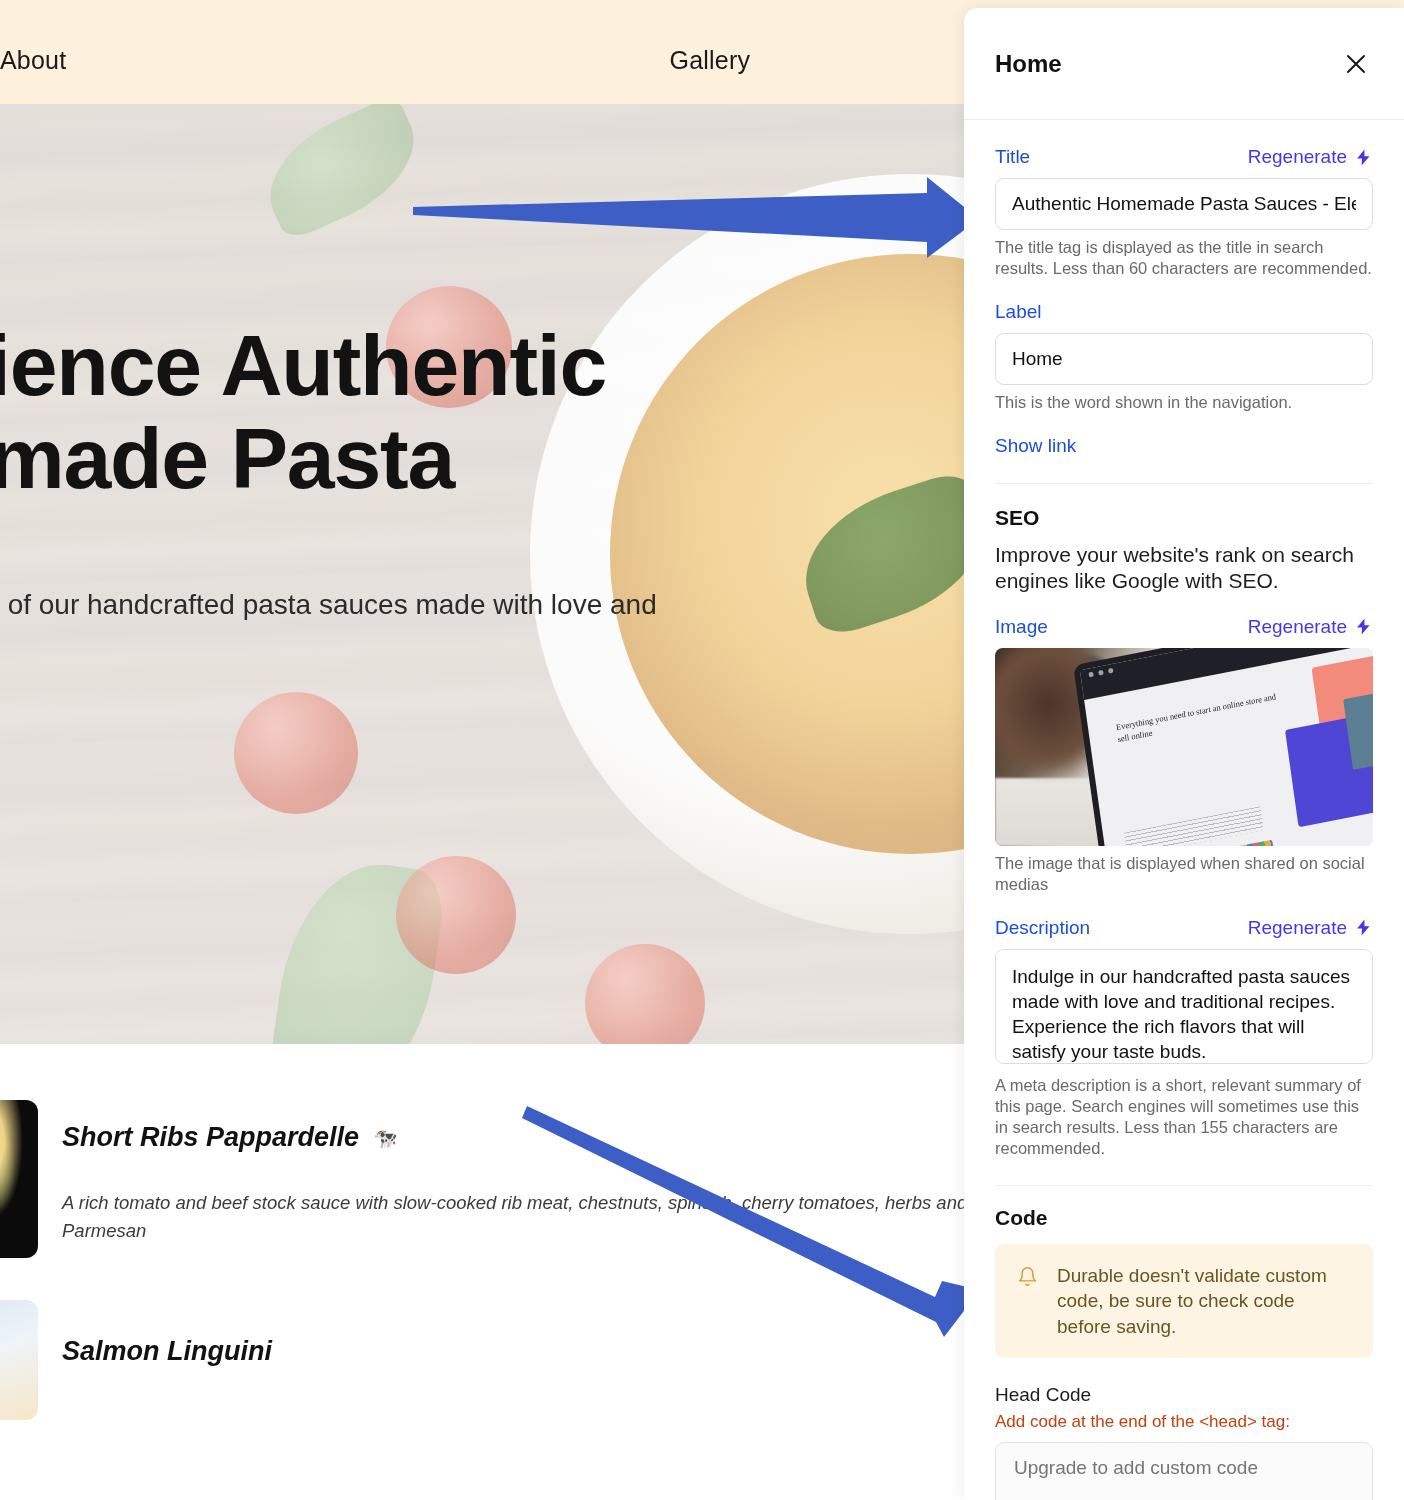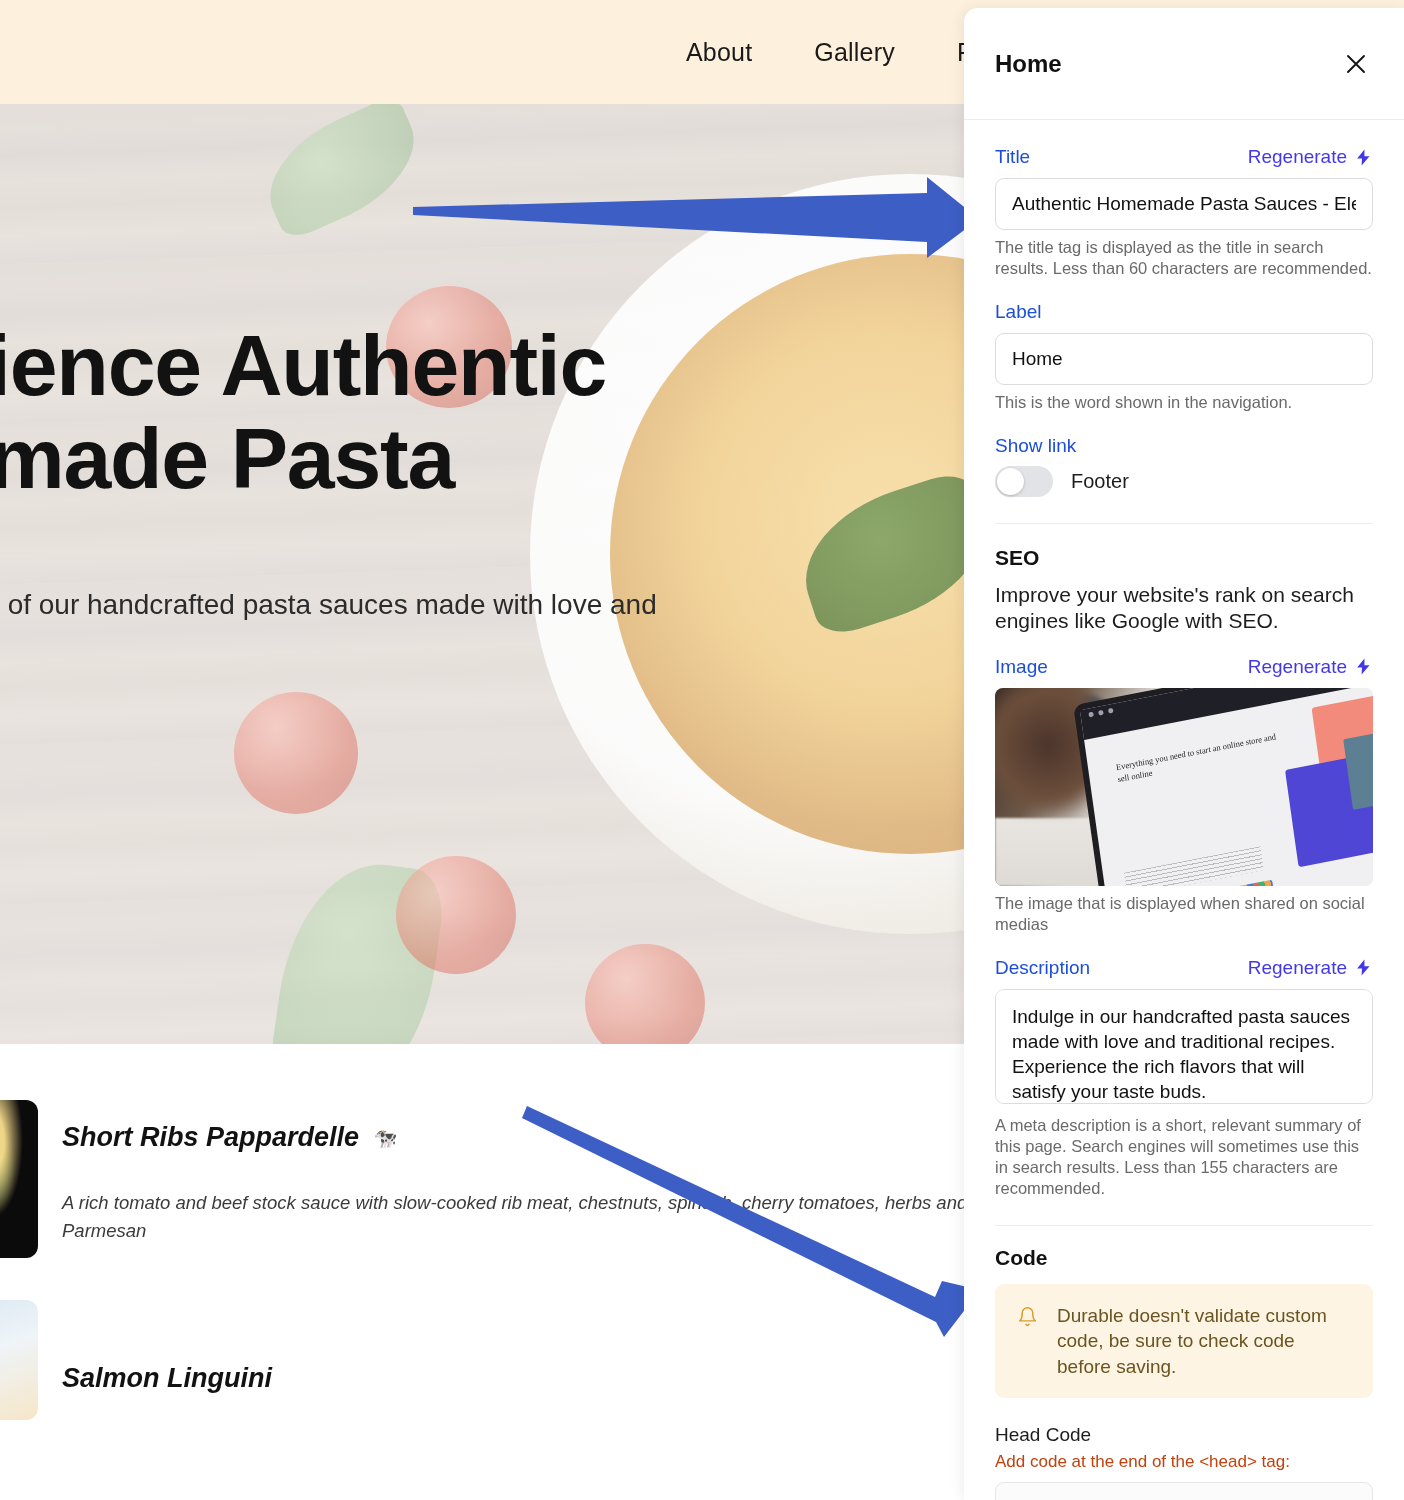--- a/index.html
+++ b/index.html
@@ -13,22 +13,22 @@
   #root { position: relative; width: 1404px; height: 1500px; overflow: hidden; background:#fff; }
 
   
   .site { position:absolute; inset:0; background:#ffffff; }
 
   .site-header {
     position:absolute; top:0; left:0; width:1404px; height:104px;
     background:#fdf0dd;
   }
   .site-nav {
-    position:absolute; top:38px; left:0; width:1404px;
-    display:flex; gap:62px; justify-content:flex-start; padding-left:686px;
+    position:absolute; top:46px; left:0; width:1404px;
+    display:flex; gap:62px; justify-content:space-between; 
     font-size:25px; color:#1a1a1a; letter-spacing:0.2px;
   }
   .site-nav span { white-space:nowrap; cursor:pointer; }
 
   
   .hero {
     position:absolute; top:104px; left:0; width:1404px; height:952px;
     overflow:hidden;
     background:
       linear-gradient(180deg, rgba(255,255,255,0.80), rgba(255,255,255,0.82)),
@@ -268,21 +268,21 @@
       <div class="menu-item">
         <div class="thumb t1"></div>
         <div class="menu-body">
           <p class="menu-name">
             <span>Short Ribs Pappardelle</span>
             <span class="cow-icon">🐄</span>
           </p>
           <p class="menu-desc">A rich tomato and beef stock sauce with slow-cooked rib meat, chestnuts, spinach, cherry tomatoes, herbs and Parmesan</p>
         </div>
       </div>
-      <div class="menu-item" style="margin-top:42px;align-items:center;">
+      <div class="menu-item" style="margin-top:42px;">
         <div class="thumb t2"></div>
         <div class="menu-body" style="padding-top:36px;">
           <p class="menu-name">
             <span>Salmon Linguini</span>
           </p>
         </div>
       </div>
     </div>
   </div>
 
@@ -325,26 +325,20 @@
       <div class="field-row">
         <span class="field-label">Label</span>
       </div>
       <input class="text-input" type="text" value="Home" style="">
       <div class="help">This is the word shown in the navigation.</div>
 
       <div class="block-gap"></div>
 
       
       <div class="field-label">Show link</div>
-      <div class="toggle-row">
-        <div class="toggle">
-          <div class="knob"></div>
-        </div>
-        <span class="toggle-label">Footer</span>
-      </div>
 
       <div class="divider"></div>
 
       
       <div class="section-title">SEO</div>
       <div class="section-desc">Improve your website's rank on search engines like Google with SEO.</div>
 
       <div class="field-row" style="margin-top:22px;">
         <span class="field-label">Image</span>
         <span class="regen">

